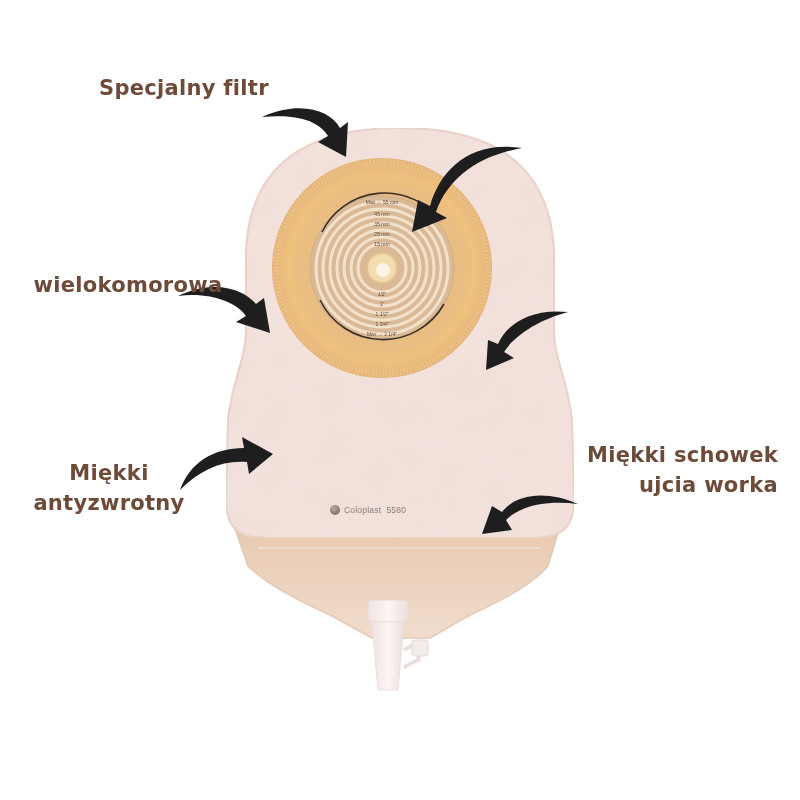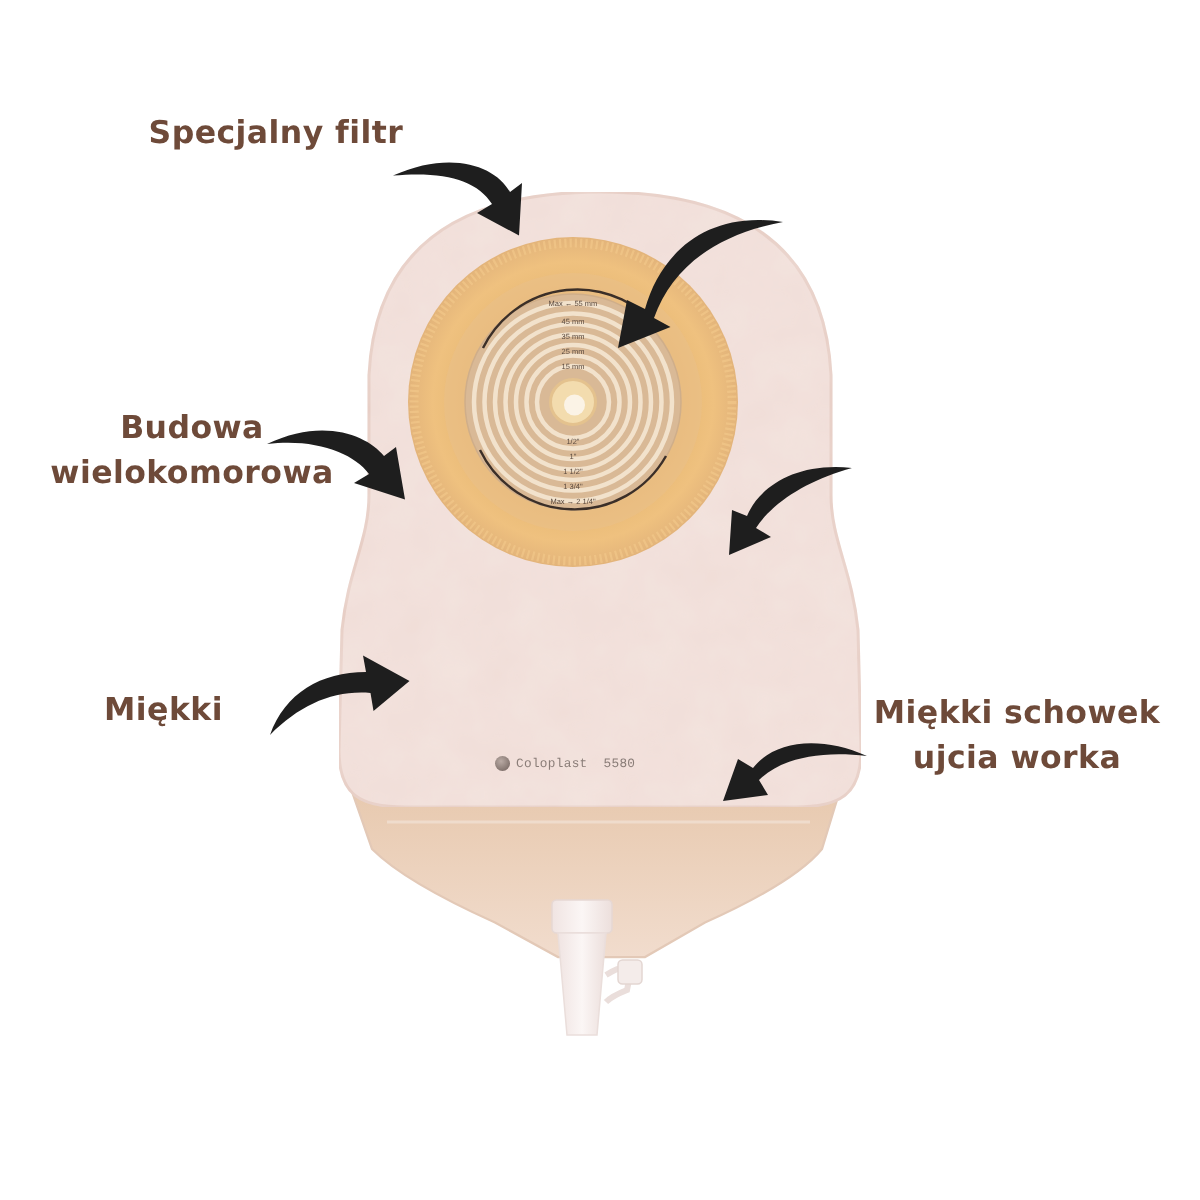--- a/index.html
+++ b/index.html
@@ -4,21 +4,21 @@
 <style>
   html, body { margin:0; padding:0; background:#ffffff; }
   body { width:800px; height:800px; position:relative; overflow:hidden;
          font-family:"DejaVu Sans", sans-serif; }
   .label { position:absolute; color:#6e4a39; font-weight:bold; font-size:21px;
            line-height:30px; letter-spacing:0.3px; white-space:nowrap; }
   .label.center { text-align:center; }
   .label.left { text-align:left; }
   .stage { position:absolute; left:0; top:0; width:800px; height:800px; }
   .brand { position:absolute; left:330px; top:504px; font-size:8.5px; color:#8a7d78;
-           font-family:Liberation Mono, monospace; letter-spacing:0.2px; }
+           font-family:Liberation Sans, sans-serif; letter-spacing:0.2px; }
   .brand .dot { display:inline-block; width:10px; height:10px; border-radius:50%;
                 background:radial-gradient(circle at 40% 35%, #b9aaa4, #6e5f5a);
                 vertical-align:middle; margin-right:4px; }
   .brand span { vertical-align:middle; }
 </style>
 </head>
 <body>
 
 <div class="stage">
   <svg width="800" height="800" viewBox="0 0 800 800">
@@ -138,26 +138,26 @@
     <i class="dot"></i><span>Coloplast</span>&nbsp;&nbsp;<span>5580</span>
   </div>
 
   
   <div class="label left" style="left:99px; top:73px;">
     <div>Specjalny filtr</div>
   </div>
 
 
   <div class="label center" style="left:28px; top:270px; width:200px;">
-    <div>Budowa</div>
     <div>wielokomorowa</div>
   </div>
 
 
   <div class="label center" style="left:24px; top:458px; width:170px;">
     <div>Miękki</div>
+    <div>antyzwrotny</div>
   </div>
 
-  <div class="label center" style="left:578px; top:460px; width:200px;">
+  <div class="label center" style="left:578px; top:440px; width:200px;text-align:right;">
     <div>Miękki schowek</div>
     <div>ujcia worka</div>
   </div>
 </div>
 
 </body></html>

